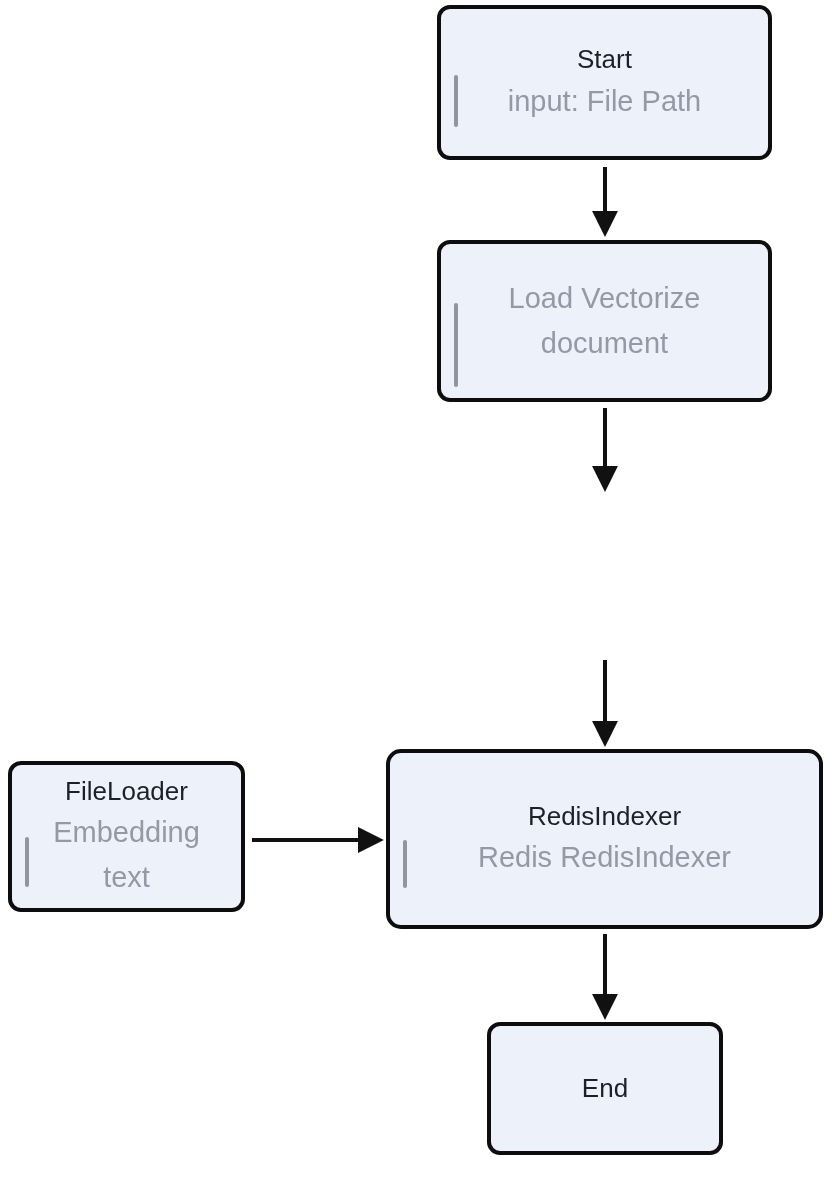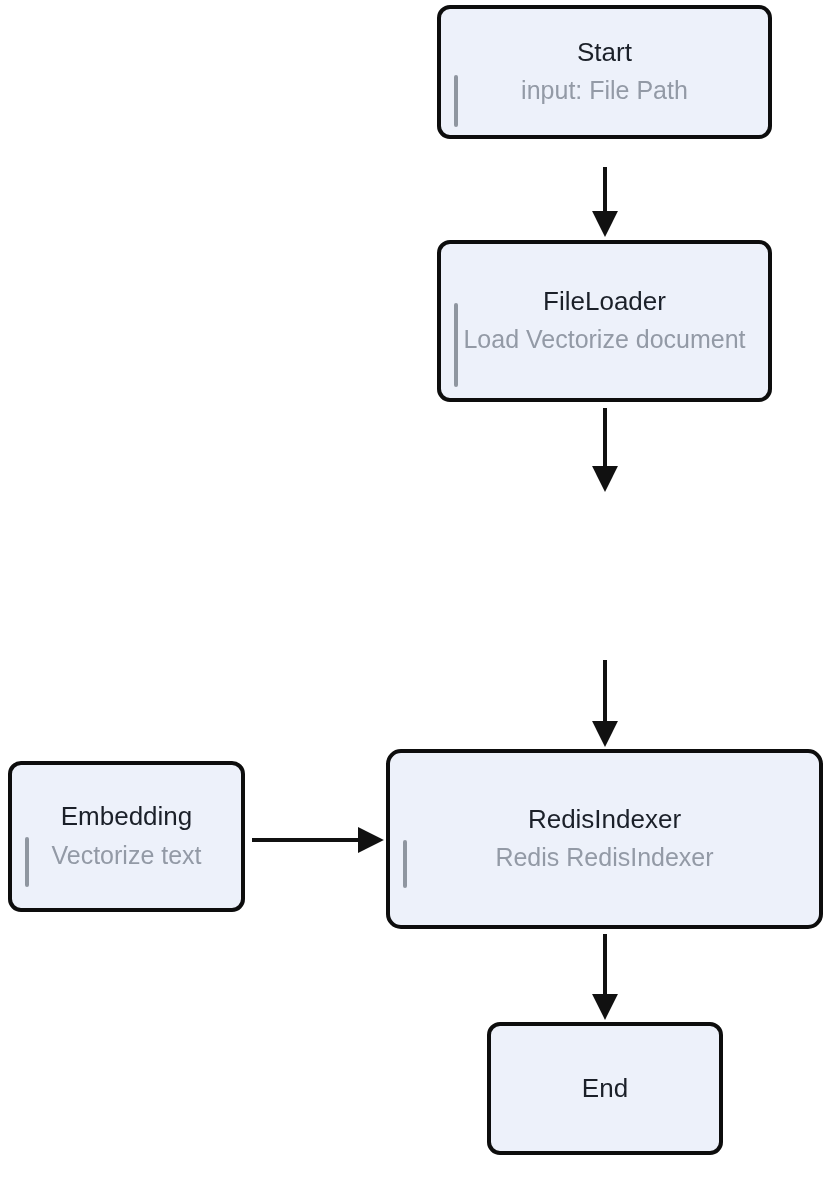--- a/index.html
+++ b/index.html
@@ -42,32 +42,32 @@
     text-align:center;
     padding:6px 18px;
   }
   .node-title{
     font-size:26px;
     color:var(--title-color);
     line-height:1.45;
     white-space:nowrap;
   }
   .node-subtitle{
-    font-size:25px;
+    font-size:29px;
     color:var(--subtitle-color);
     line-height:1.55;
   }
   .cursor-bar{
     position:absolute;
     width:4px;
     background:var(--bar-color);
     border-radius:2px;
   }
   
-  .node-start        {left:437px; top:5px;    width:335px; height:134px;}
+  .node-start        {left:437px; top:5px;    width:335px; height:155px;}
   .node-fileloader   {left:437px; top:240px;  width:335px; height:162px;}
   .node-splitter     {left:437px; top:494px;  width:335px; height:160px;}
   .node-embedding    {left:8px;   top:761px;  width:237px; height:151px;}
   .node-redis        {left:386px; top:749px;  width:437px; height:180px;border-radius:15px;}
   .node-end          {left:487px; top:1022px; width:236px; height:133px;}
 
   .node-start      .cursor-bar{left:13px; top:66px;  height:52px;}
   .node-fileloader .cursor-bar{left:13px; top:59px;  height:84px;}
   .node-splitter   .cursor-bar{left:13px; top:77px;  height:48px;}
   .node-embedding  .cursor-bar{left:13px; top:72px;  height:50px;}
@@ -94,29 +94,28 @@
   </svg>
 
   <div class="node node-start">
     <span class="cursor-bar"></span>
     <div class="node-title">Start</div>
     <div class="node-subtitle">input: File Path</div>
   </div>
 
   <div class="node node-fileloader">
     <span class="cursor-bar"></span>
-    <div class="node-title">FileLoader</div>
     <div class="node-subtitle">Load Vectorize document</div>
   </div>
 
 
   <div class="node node-embedding">
     <span class="cursor-bar"></span>
-    <div class="node-title">Embedding</div>
-    <div class="node-subtitle">Vectorize text</div>
+    <div class="node-title">FileLoader</div>
+    <div class="node-subtitle">Embedding text</div>
   </div>
 
   <div class="node node-redis">
     <span class="cursor-bar"></span>
     <div class="node-title">RedisIndexer</div>
     <div class="node-subtitle">Redis RedisIndexer</div>
   </div>
 
   <div class="node node-end">
     <div class="node-title">End</div>

